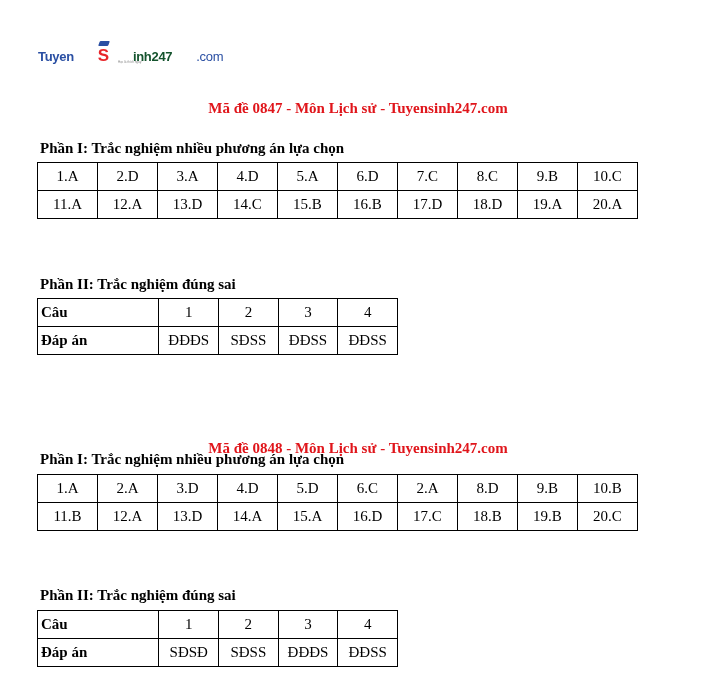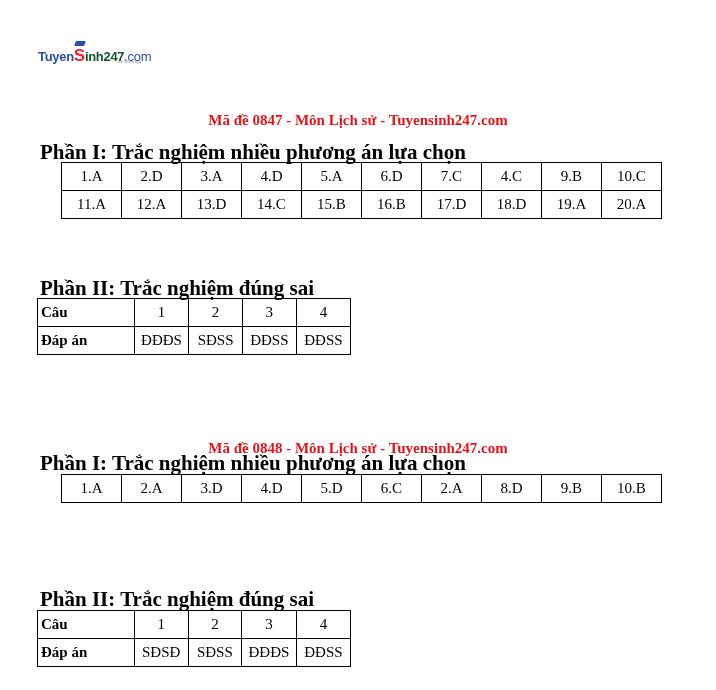--- a/index.html
+++ b/index.html
@@ -1,62 +1,62 @@
 <!DOCTYPE html>
 <html><head>
 <meta charset="utf-8">
 <style>
   html, body { margin:0; padding:0; background:#ffffff; }
   body { width:716px; height:690px; position:relative; overflow:hidden;
          font-family:"Liberation Serif", "DejaVu Serif", serif; color:#000; }
   .logo { position:absolute; left:38px; top:42px; height:22px; display:flex; align-items:flex-end;
-          font-family:"Liberation Sans", "DejaVu Sans", sans-serif; font-weight:bold; font-size:13px; letter-spacing:-0.3px; }
+          font-family:"Liberation Sans", "DejaVu Sans", sans-serif; font-weight:bold; font-size:13px; letter-spacing:-0.3px;gap:24px; }
   .logo .l1 { color:#2a4fa3; }
   .logo .l2 { color:#e8262b; font-size:17px; line-height:17px; position:relative; }
   .logo .l2 .cap { position:absolute; left:1px; top:-6px; width:10px; height:5px; background:#2a4fa3; transform:skewX(-20deg); border-radius:1px; }
   .logo .l3 { color:#14532d; }
   .logo .l4 { color:#2a4fa3; font-weight:normal; }
   .logo-tag { position:absolute; left:118px; top:60px; font-size:3px; color:#888; font-family:"Liberation Sans", sans-serif; }
 
   .title { position:absolute; left:0; width:716px; text-align:center; color:#e0151b;
            font-weight:bold; font-size:15px; }
-  .heading { position:absolute; left:40px; font-weight:bold; font-size:21px; }
+  .heading { position:absolute; left:40px; font-weight:bold; font-size:15px; }
 
   table { position:absolute; border-collapse:collapse; font-size:15px; }
   td { border:1px solid #000; height:27px; padding:0; text-align:center; vertical-align:middle; }
-  table.p1 { left:37px; width:601px;margin-left:24px; }
+  table.p1 { left:37px; width:601px; }
   table.p1 td { width:59px; }
-  table.p2 { left:37px; width:314px; }
+  table.p2 { left:37px; width:361px; }
   table.p2 td.lbl { width:119px; text-align:left; padding-left:3px; font-weight:bold; }
   table.p2 td.v { width:59px; }
 </style>
 </head>
 <body>
 
 <div class="logo">
   <span class="l1">Tuyen</span>
   <span class="l2"><span class="cap"></span><span>S</span></span>
   <span class="l3">inh247</span>
   <span class="l4">.com</span>
 </div>
 <div class="logo-tag">Học là thích ngay!</div>
 
-<div class="title" style="top:112px;">Mã đề 0847 - Môn Lịch sử - Tuyensinh247.com</div>
+<div class="title" style="top:100px;">Mã đề 0847 - Môn Lịch sử - Tuyensinh247.com</div>
 <div class="heading" style="top:140px;">Phần I: Trắc nghiệm nhiều phương án lựa chọn</div>
 <table class="p1" style="top:162px;">
   <tbody>
       <tr>
     <td>1.A</td>
     <td>2.D</td>
     <td>3.A</td>
     <td>4.D</td>
     <td>5.A</td>
     <td>6.D</td>
     <td>7.C</td>
-    <td>4.C</td>
+    <td>8.C</td>
     <td>9.B</td>
     <td>10.C</td>
   </tr>
   <tr>
     <td>11.A</td>
     <td>12.A</td>
     <td>13.D</td>
     <td>14.C</td>
     <td>15.B</td>
     <td>16.B</td>
@@ -97,20 +97,32 @@
     <td>2.A</td>
     <td>3.D</td>
     <td>4.D</td>
     <td>5.D</td>
     <td>6.C</td>
     <td>2.A</td>
     <td>8.D</td>
     <td>9.B</td>
     <td>10.B</td>
   </tr>
+  <tr>
+    <td>11.B</td>
+    <td>12.A</td>
+    <td>13.D</td>
+    <td>14.A</td>
+    <td>15.A</td>
+    <td>16.D</td>
+    <td>17.C</td>
+    <td>18.B</td>
+    <td>19.B</td>
+    <td>20.C</td>
+  </tr>
 </tbody>
   </table>
 
 <div class="heading" style="top:587px;">Phần II: Trắc nghiệm đúng sai</div>
 <table class="p2" style="top:610px;">
   <tbody>
       <tr>
     <td class="lbl">Câu</td>
     <td class="v">1</td>
     <td class="v">2</td>

